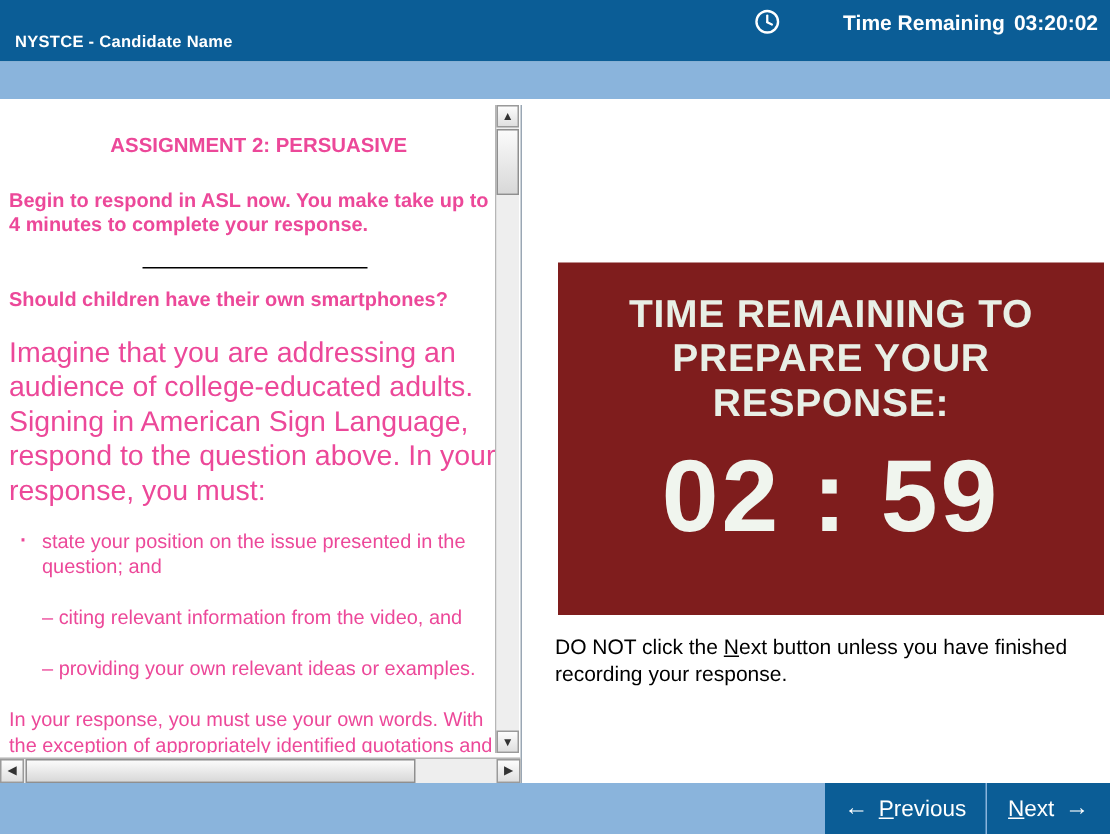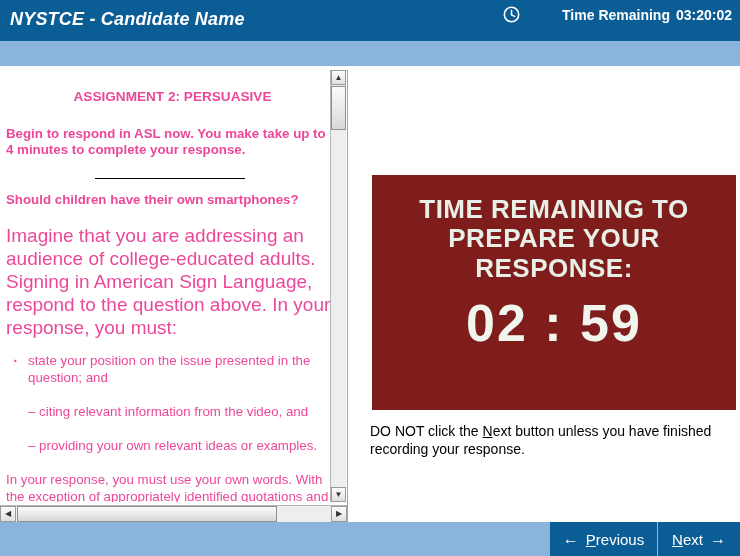--- a/index.html
+++ b/index.html
@@ -26,26 +26,25 @@
     left: 0; top: 0;
     width: 740px;
     height: 41px;
     background: #0b5d96;
     color: #ffffff;
     box-sizing: border-box;
   }
   .title-text {
     position: absolute;
     left: 10px;
-    top: 9px;
-    font-size: 18px;
+    top: 22px;
+    font-size: 11px;
     font-weight: bold;
     letter-spacing: 0.2px;
     color: #ffffff;
-    font-style: italic;
   }
   .timer-wrap {
     position: absolute;
     right: 8px;
     top: 6px;
     display: flex;
     align-items: center;
     gap: 6px;
     font-size: 14px;
     font-weight: bold;
@@ -297,21 +296,21 @@
     line-height: 1.13;
     letter-spacing: 0.5px;
   }
   .video-count {
     position: absolute;
     left: 0;
     top: 122px;
     width: 100%;
     text-align: center;
     color: #f0f5ee;
-    font-size: 52px;
+    font-size: 68px;
     font-weight: bold;
     letter-spacing: 2px;
     line-height: 1;
   }
   .do-not-note {
     position: absolute;
     left: 21px;
     top: 352px;
     width: 358px;
     font-size: 14px;

